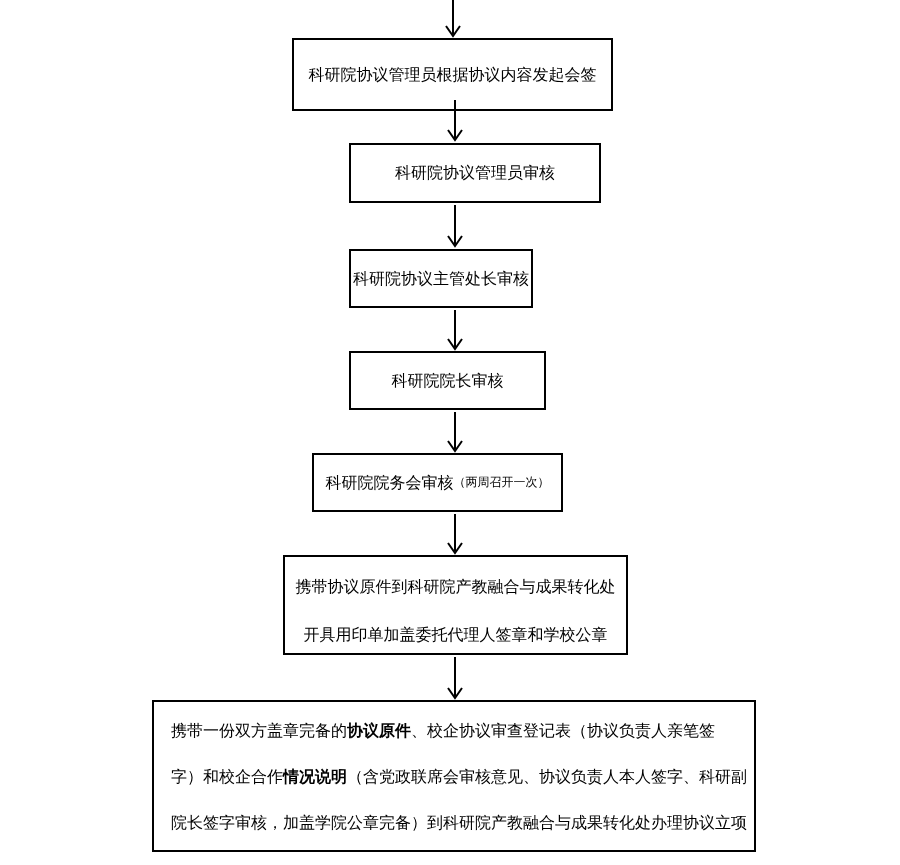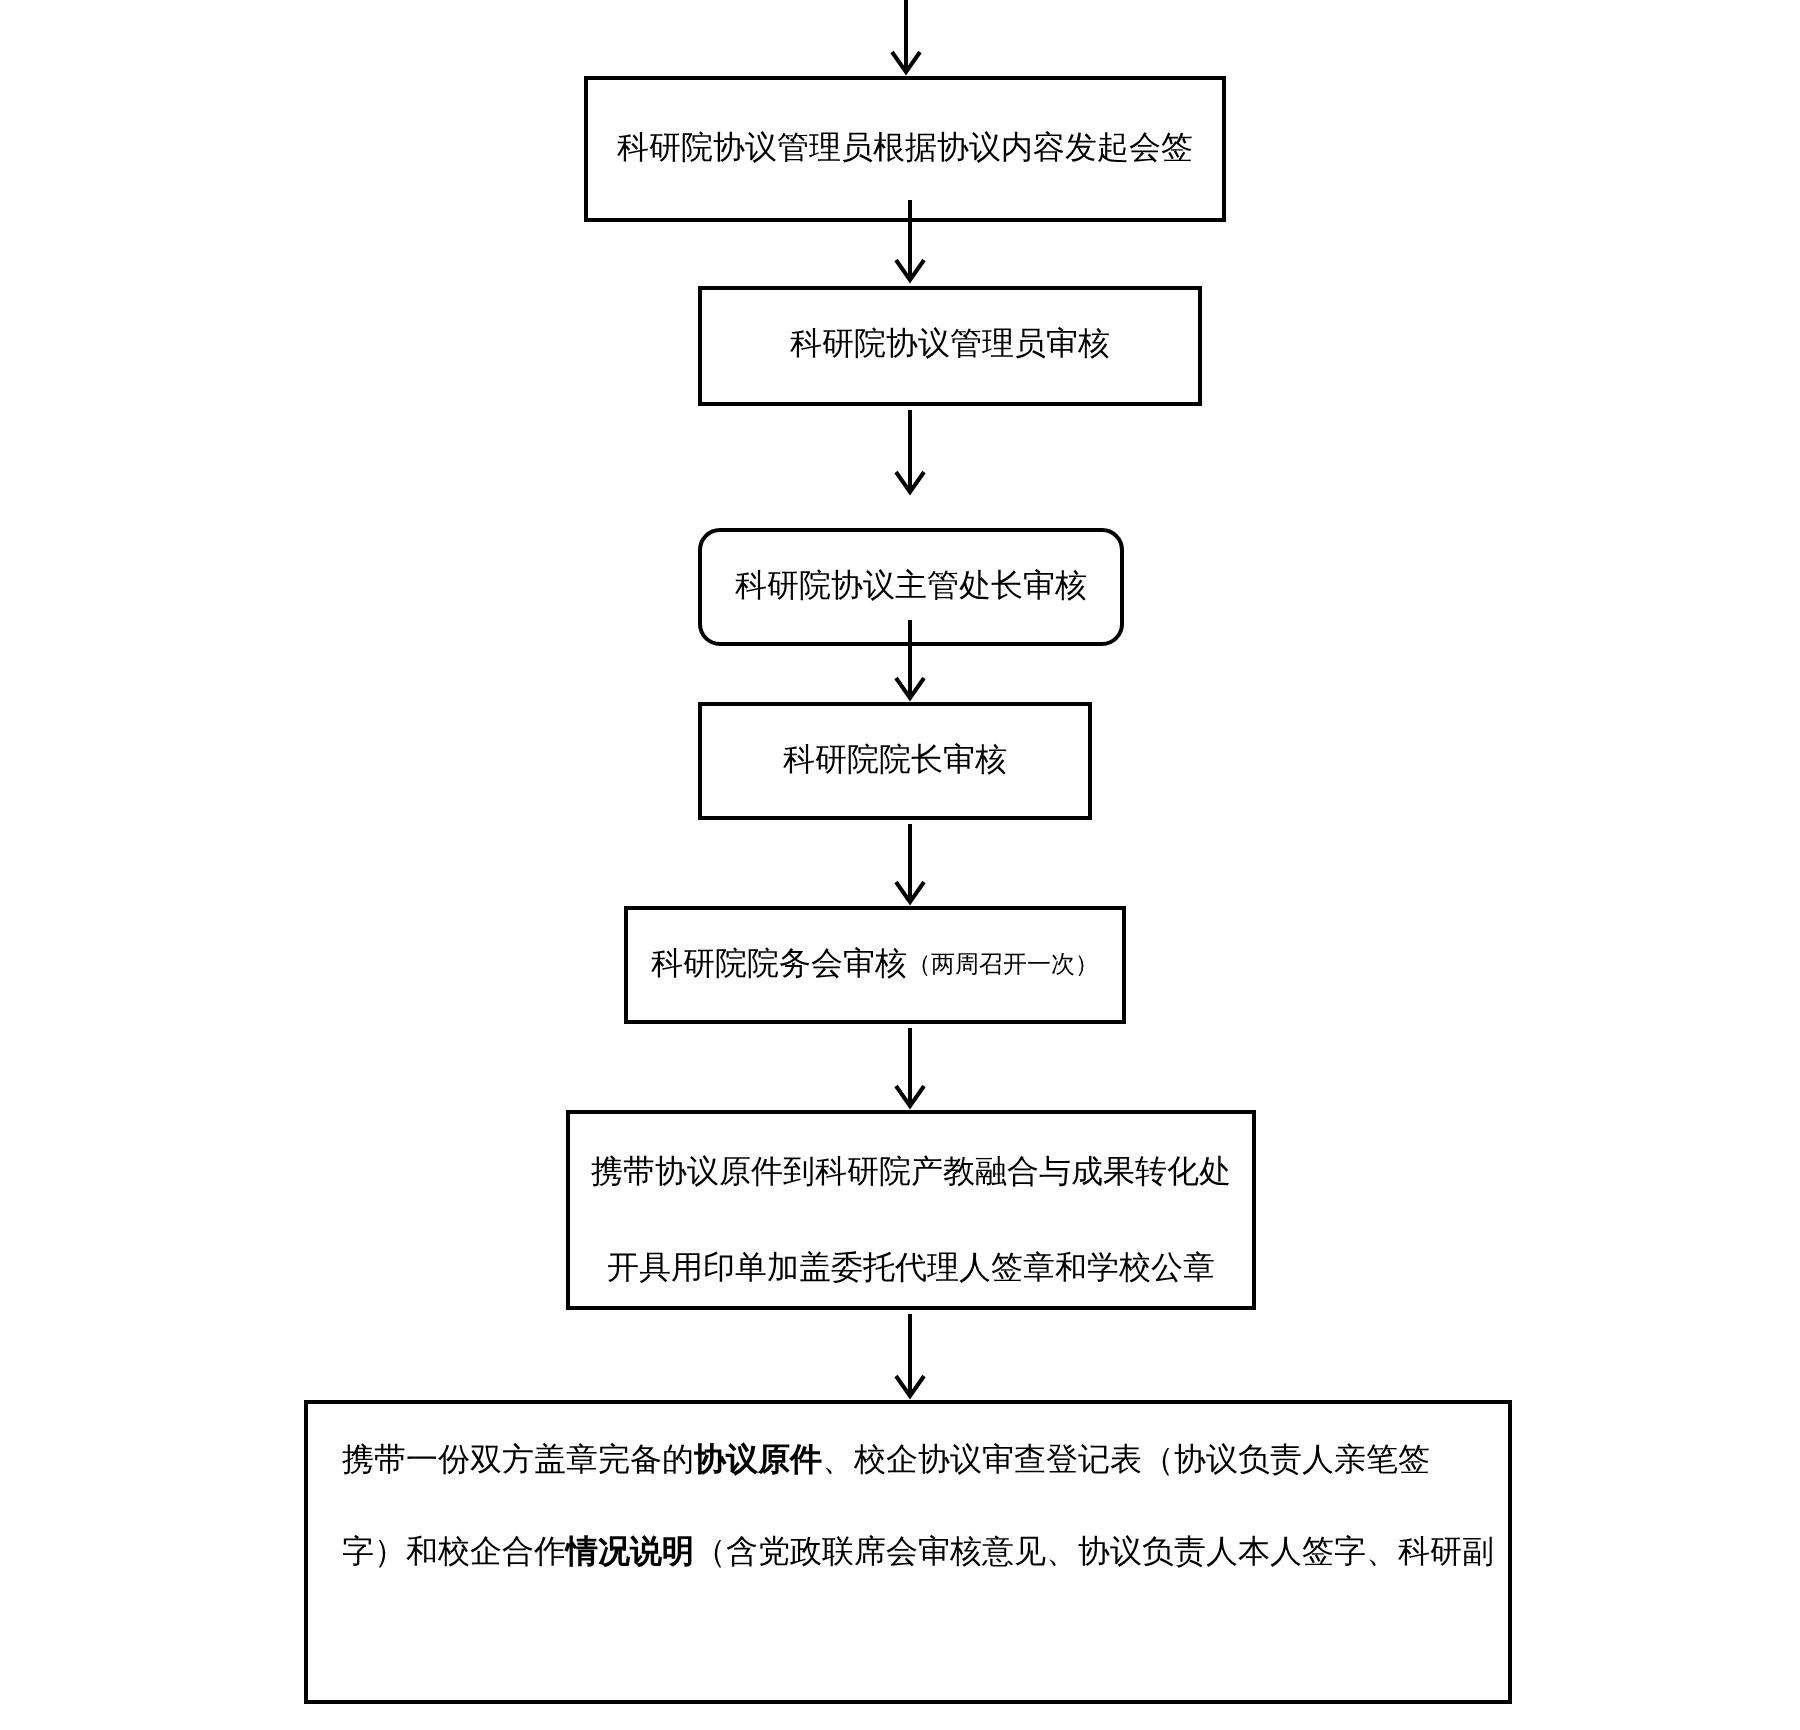--- a/index.html
+++ b/index.html
@@ -84,21 +84,21 @@
 
   <div class="fbox" style="left:349px; top:143px; width:252px; height:60px;">
     <span>科研院协议管理员审核</span>
   </div>
 
   <svg class="arrow" style="left:446px; top:205px;" width="18" height="43" viewBox="0 0 18 43">
     <line x1="9" y1="0" x2="9" y2="39" stroke="#000" stroke-width="2"></line>
     <polyline points="2,31 9,41 16,31" fill="none" stroke="#000" stroke-width="2"></polyline>
   </svg>
 
-  <div class="fbox" style="left:349px; top:264px; width:213px; height:59px;border-radius:11px;">
+  <div class="fbox" style="left:349px; top:249px; width:184px; height:59px;">
     <span>科研院协议主管处长审核</span>
   </div>
 
   <svg class="arrow" style="left:446px; top:310px;" width="18" height="41" viewBox="0 0 18 41">
     <line x1="9" y1="0" x2="9" y2="37" stroke="#000" stroke-width="2"></line>
     <polyline points="2,29 9,39 16,29" fill="none" stroke="#000" stroke-width="2"></polyline>
   </svg>
 
   <div class="fbox" style="left:349px; top:351px; width:197px; height:59px;">
     <span>科研院院长审核</span>
@@ -125,15 +125,16 @@
   </div>
 
   <svg class="arrow" style="left:446px; top:657px;" width="18" height="43" viewBox="0 0 18 43">
     <line x1="9" y1="0" x2="9" y2="39" stroke="#000" stroke-width="2"></line>
     <polyline points="2,31 9,41 16,31" fill="none" stroke="#000" stroke-width="2"></polyline>
   </svg>
 
   <div class="fbox bigbox" style="left:152px; top:700px; width:604px; height:152px;">
     <div class="bline"><span>携带一份双方盖章完备的</span><span class="seg-bold">协议原件</span><span>、校企协议审查登记表（协议负责人亲笔签</span></div>
     <div class="bline"><span>字）和校企合作</span><span class="seg-bold">情况说明</span><span>（含党政联席会审核意见、协议负责人本人签字、科研副</span></div>
+    <div class="bline"><span>院长签字审核，加盖学院公章完备）到科研院产教融合与成果转化处办理协议立项</span></div>
   </div>
 
 </div>
 
 </body></html>

